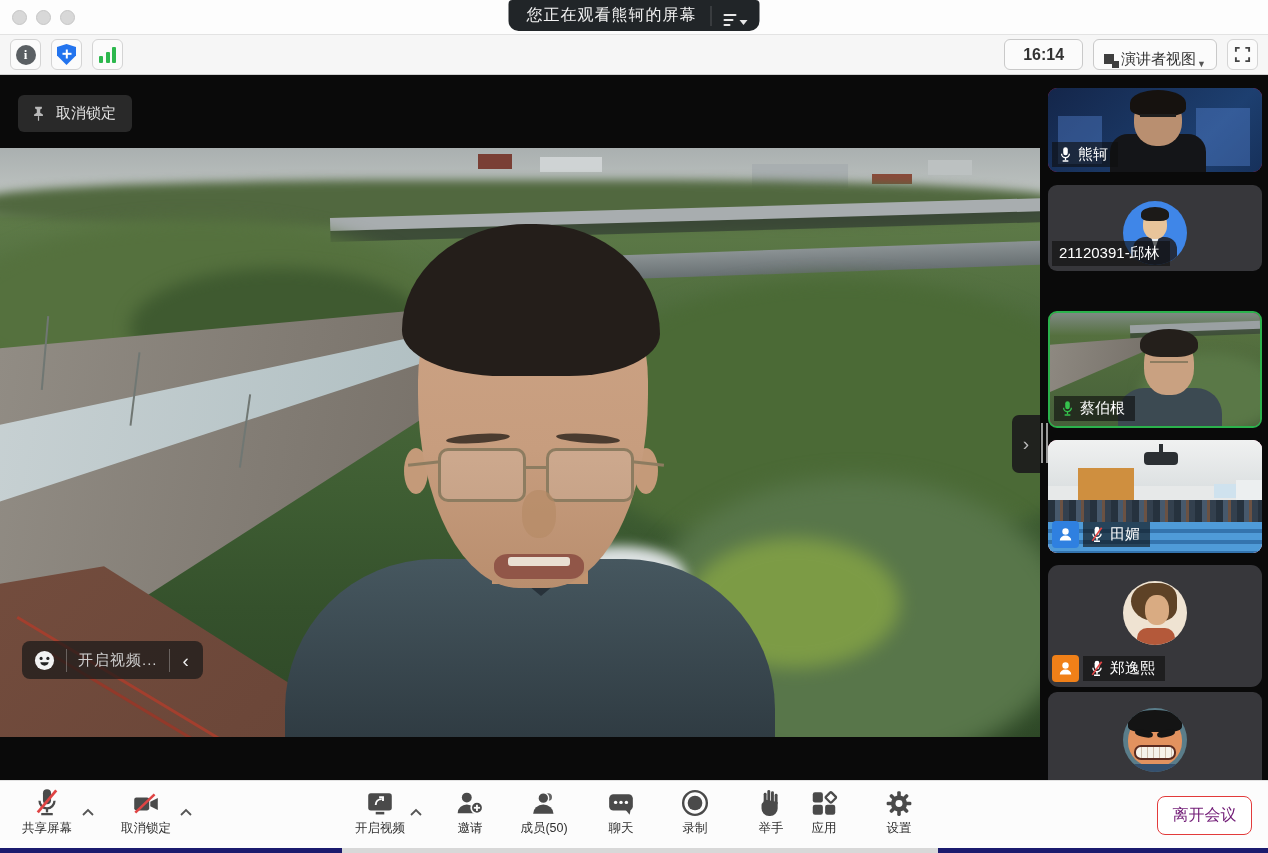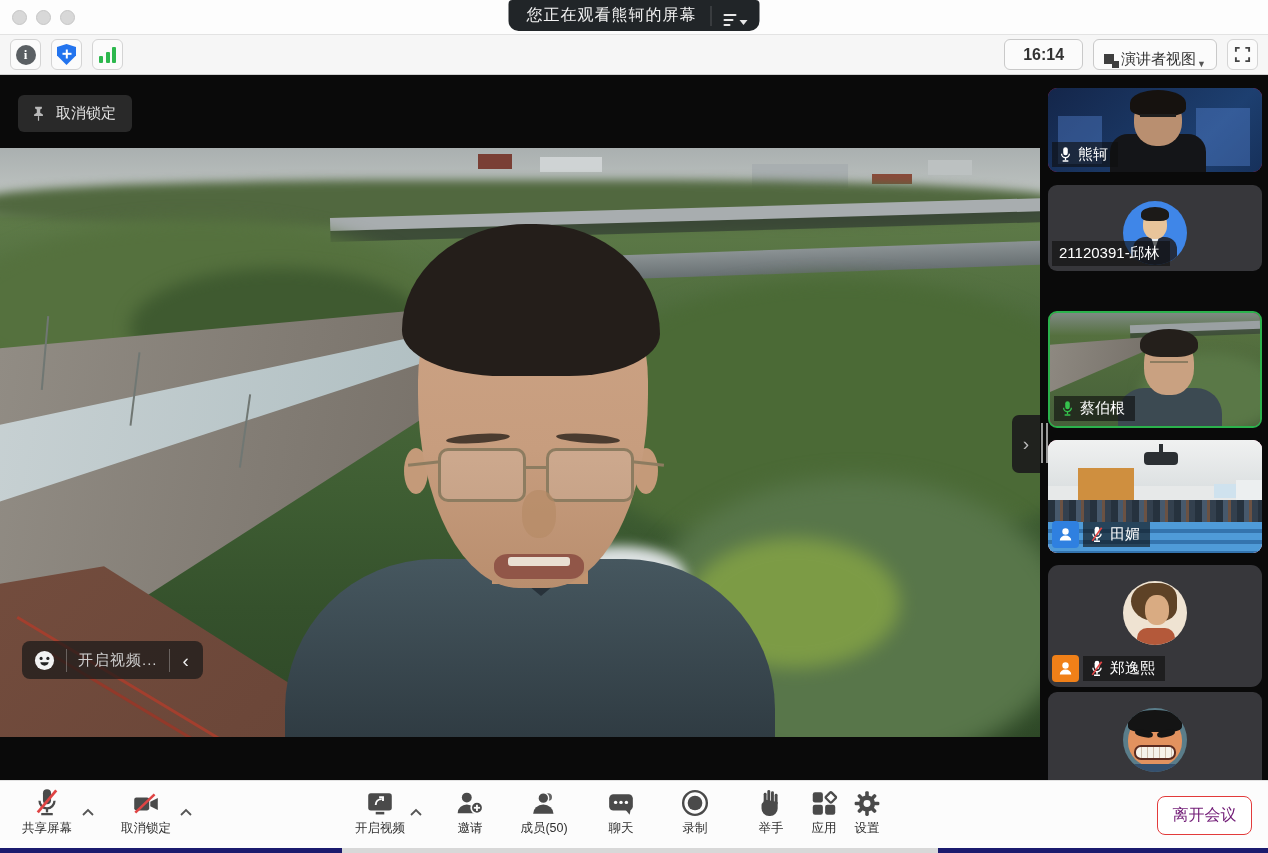--- a/index.html
+++ b/index.html
@@ -618,21 +618,21 @@
         <svg width="27" height="27" viewBox="0 0 24 24">
           <rect x="2" y="2" width="9" height="9" rx="2" fill="#4a4a4a"></rect>
           <rect x="2" y="13" width="9" height="9" rx="2" fill="#4a4a4a"></rect>
           <rect x="13" y="13" width="9" height="9" rx="2" fill="#4a4a4a"></rect>
           <rect x="14.6" y="3.1" width="7" height="7" rx="1" fill="none" stroke="#4a4a4a" stroke-width="2" transform="rotate(45 18.1 6.6)"></rect>
         </svg>
       </span>
       <span class="bb-label">应用</span>
     </div>
 
-    <div class="bb-item" style="left:867px">
+    <div class="bb-item" style="left:899px">
       <span class="bb-icon">
         <svg width="27" height="27" viewBox="0 0 24 24">
           <g fill="#4a4a4a">
             <rect x="10.4" y="1" width="3.2" height="22" rx="1.2"></rect>
             <rect x="10.4" y="1" width="3.2" height="22" rx="1.2" transform="rotate(45 12 12)"></rect>
             <rect x="10.4" y="1" width="3.2" height="22" rx="1.2" transform="rotate(90 12 12)"></rect>
             <rect x="10.4" y="1" width="3.2" height="22" rx="1.2" transform="rotate(135 12 12)"></rect>
             <circle cx="12" cy="12" r="7.2"></circle>
           </g>
           <circle cx="12" cy="12" r="3.1" fill="#fcfcfc"></circle>

